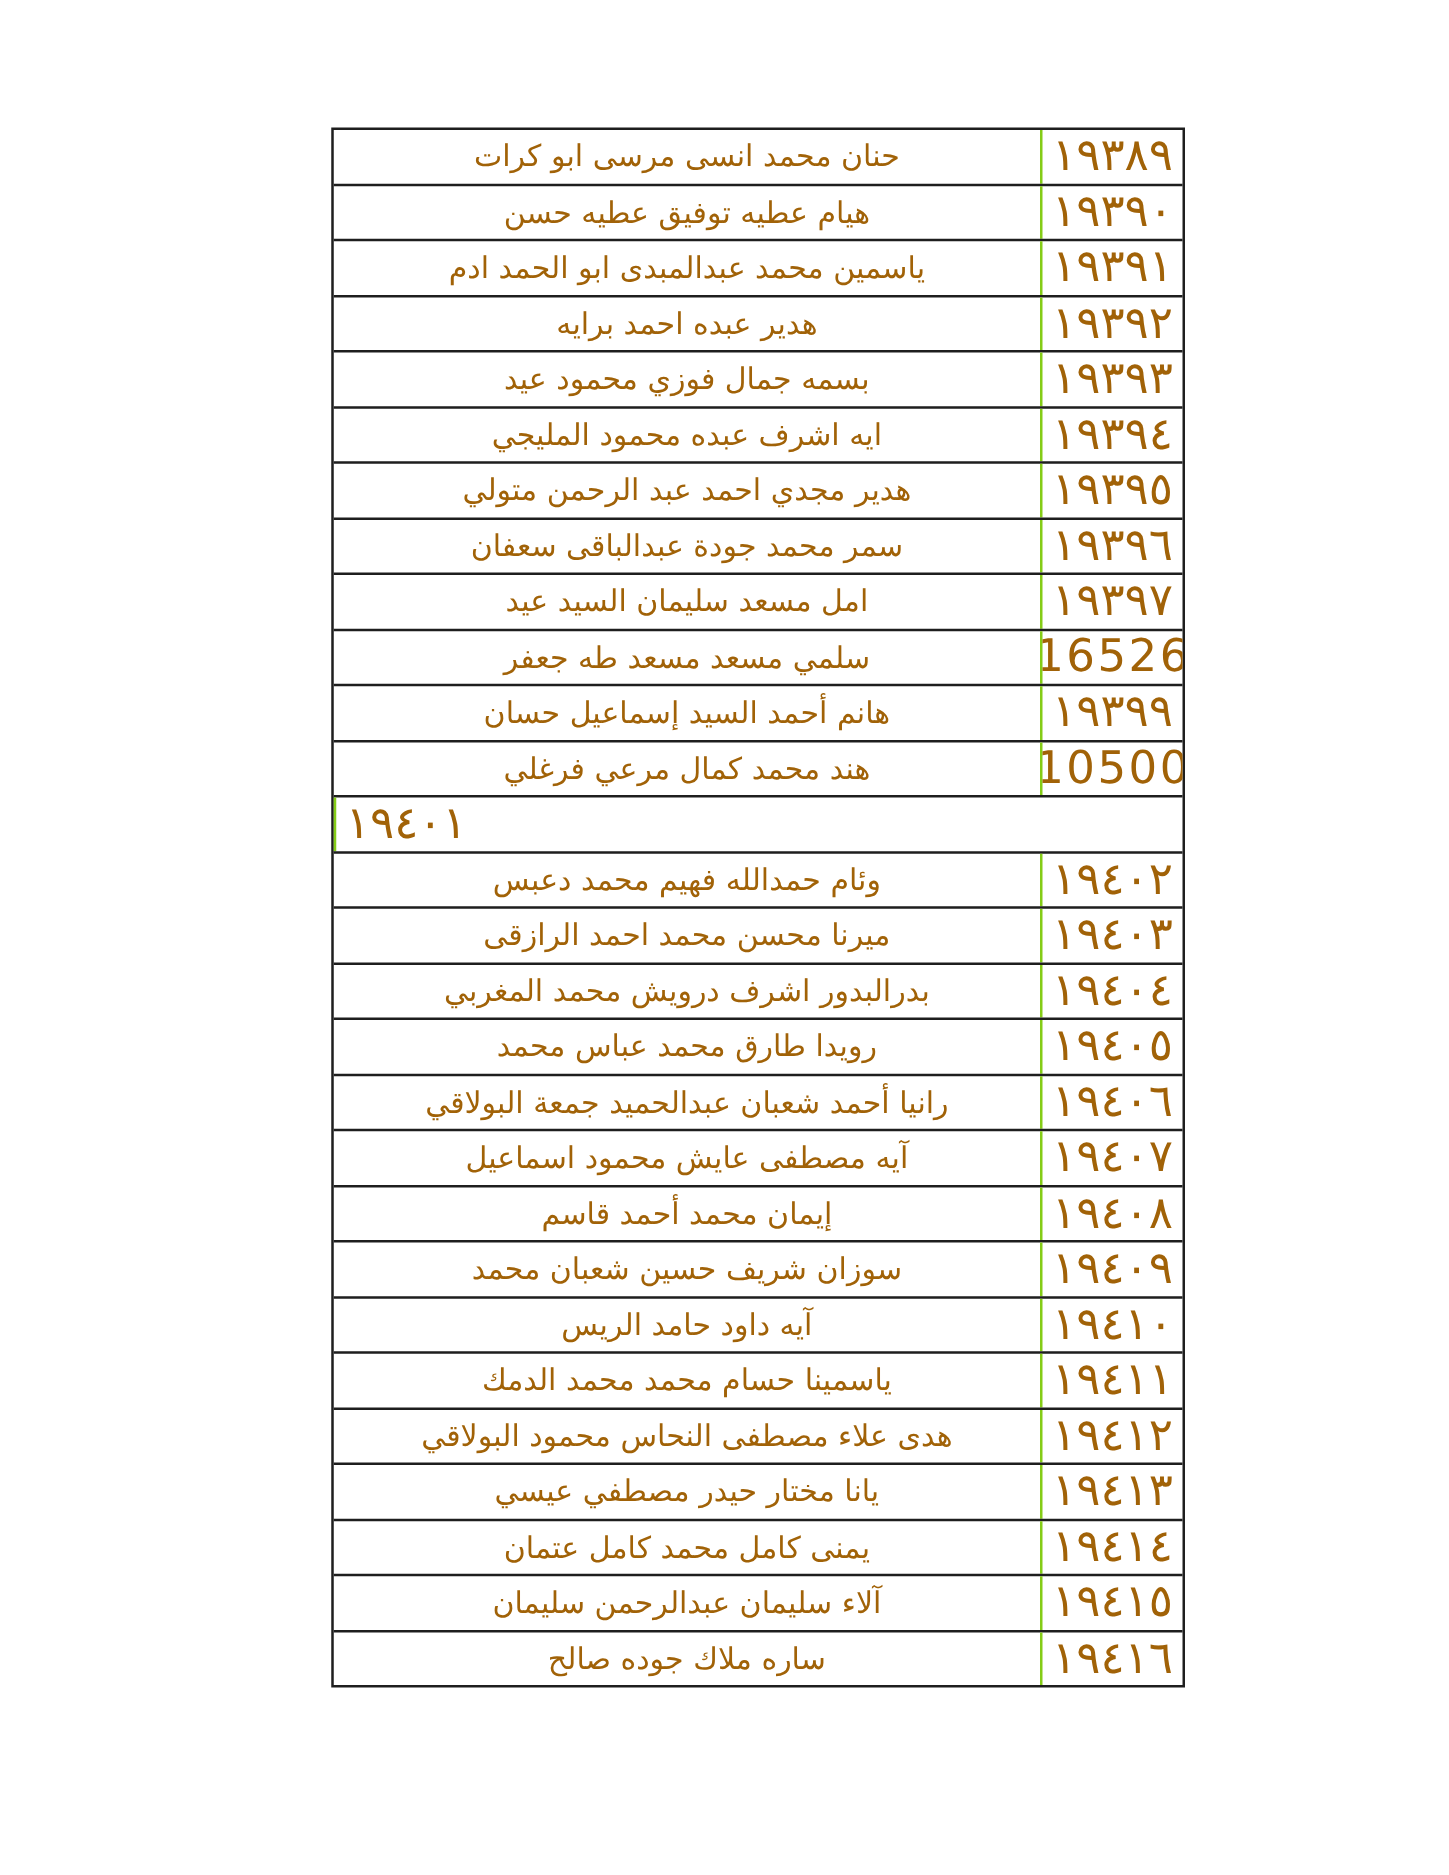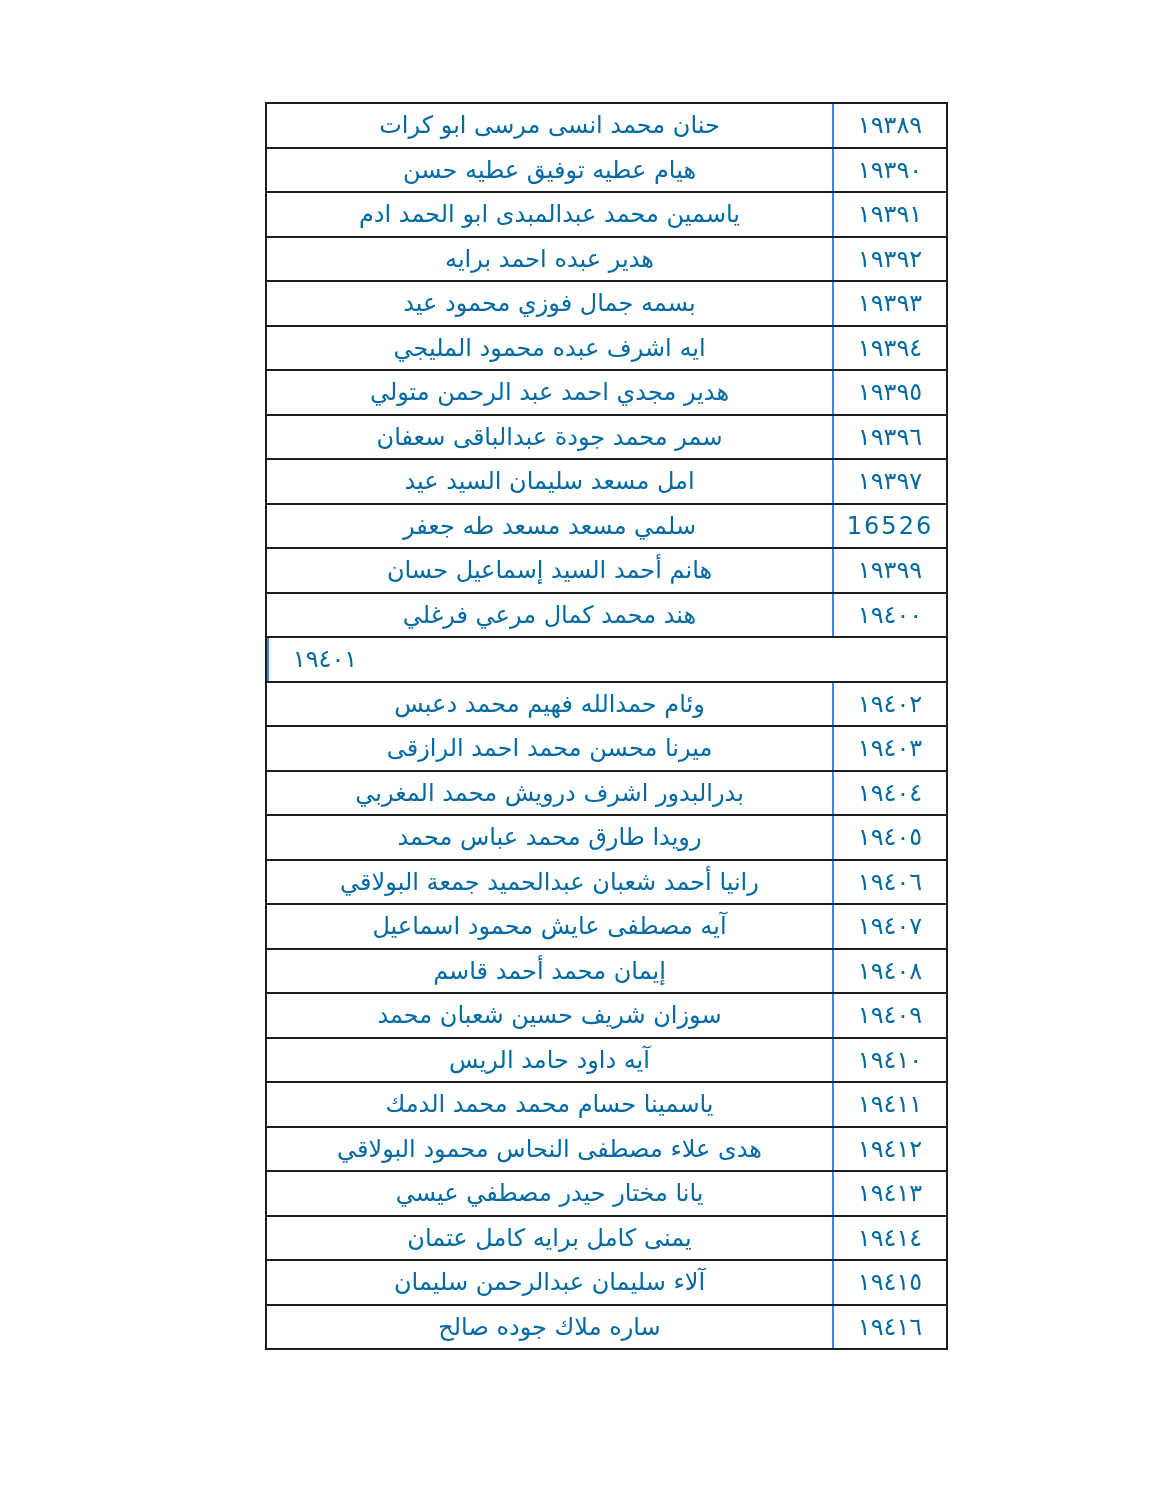--- a/index.html
+++ b/index.html
@@ -4,21 +4,21 @@
 <style>
   * { margin: 0; padding: 0; box-sizing: border-box; }
   html, body { background: #ffffff; }
   .page {
     position: relative;
     width: 1159px;
     height: 1500px;
     background: #ffffff;
     overflow: hidden;
     font-family: "DejaVu Sans", sans-serif;
-    color: #0369a1;
+    color: #a16207;
   }
   .roster-table {
     position: absolute;
     left: 265px;
     top: 102px;
     width: 683px;
     height: 1248px;
     border: 2px solid #1e1e1e;
     display: flex;
     flex-direction: column;
@@ -41,22 +41,22 @@
   }
   .cell-name {
     flex: 1 1 auto;
     font-size: 24px;
     line-height: 1;
     padding: 0 8px;
   }
   .cell-number {
     width: 114px;
     flex: 0 0 114px;
-    border-left: 2px solid #3b82f6;
-    font-size: 24px;
+    border-left: 2px solid #84cc16;
+    font-size: 36px;
     letter-spacing: 2px;
     line-height: 1;
   }
 </style>
 </head>
 <body>
 
 <div class="page">
   <div class="roster-table">
 
@@ -99,21 +99,21 @@
     <div class="trow">
       <div class="cell cell-name">سلمي مسعد مسعد طه جعفر</div>
       <div class="cell cell-number">16526</div>
     </div>
     <div class="trow">
       <div class="cell cell-name">هانم أحمد السيد إسماعيل حسان</div>
       <div class="cell cell-number">١٩٣٩٩</div>
     </div>
     <div class="trow">
       <div class="cell cell-name">هند محمد كمال مرعي فرغلي</div>
-      <div class="cell cell-number">١٩٤٠٠</div>
+      <div class="cell cell-number">10500</div>
     </div>
     <div class="trow">
       <div class="cell cell-number">١٩٤٠١</div>
     </div>
     <div class="trow">
       <div class="cell cell-name">وئام حمدالله فهيم محمد دعبس</div>
       <div class="cell cell-number">١٩٤٠٢</div>
     </div>
     <div class="trow">
       <div class="cell cell-name">ميرنا محسن محمد احمد الرازقى</div>
@@ -153,21 +153,21 @@
     </div>
     <div class="trow">
       <div class="cell cell-name">هدى علاء مصطفى النحاس محمود البولاقي</div>
       <div class="cell cell-number">١٩٤١٢</div>
     </div>
     <div class="trow">
       <div class="cell cell-name">يانا مختار حيدر مصطفي عيسي</div>
       <div class="cell cell-number">١٩٤١٣</div>
     </div>
     <div class="trow">
-      <div class="cell cell-name">يمنى كامل برايه كامل عتمان</div>
+      <div class="cell cell-name">يمنى كامل محمد كامل عتمان</div>
       <div class="cell cell-number">١٩٤١٤</div>
     </div>
     <div class="trow">
       <div class="cell cell-name">آلاء سليمان عبدالرحمن سليمان</div>
       <div class="cell cell-number">١٩٤١٥</div>
     </div>
     <div class="trow">
       <div class="cell cell-name">ساره ملاك جوده صالح</div>
       <div class="cell cell-number">١٩٤١٦</div>
     </div>

